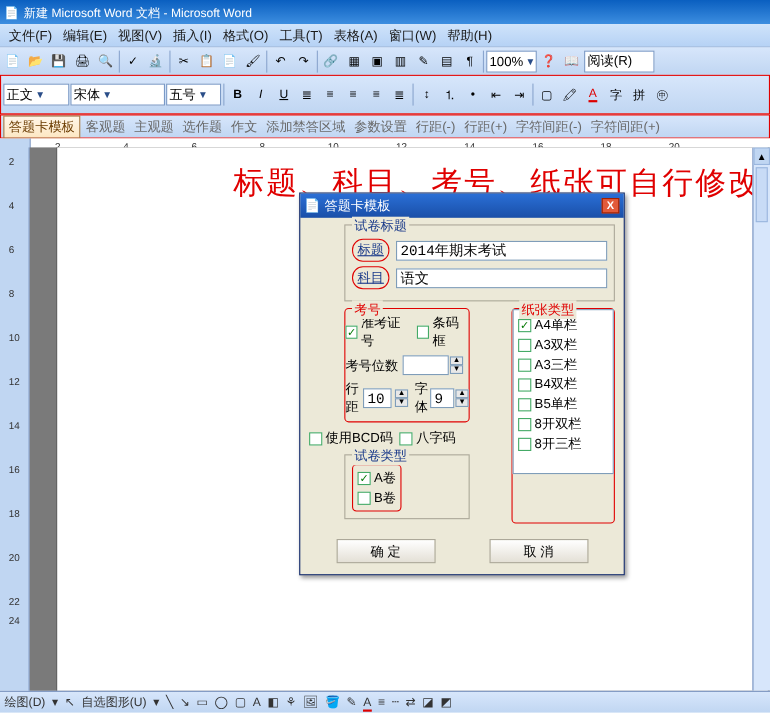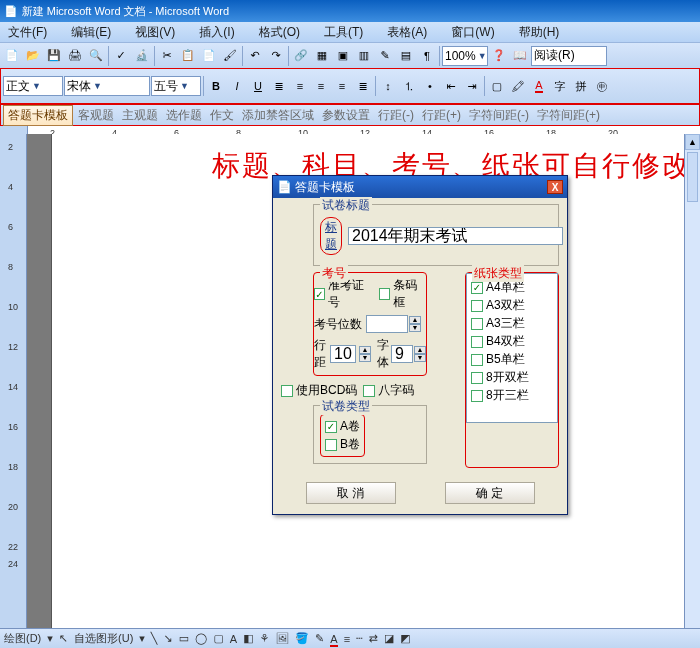--- a/index.html
+++ b/index.html
@@ -1,18 +1,18 @@
 <!DOCTYPE html>
 <html><head>
 <meta charset="utf-8">
 <style>
   * { box-sizing: border-box; margin: 0; padding: 0; }
   body { font-family: "SimSun", Arial, sans-serif; font-size: 12px; background: #fff; width: 700px; height: 648px; overflow: hidden; position: relative; }
   .titlebar { height: 22px; background: linear-gradient(#0a5fc0,#3d8ee0); color: #fff; display: flex; align-items: center; padding: 0 4px; font-size: 11px; }
-  .menubar { height: 20px; background: linear-gradient(#cfe3fa,#b6d2f5); display: flex; align-items: center; gap: 16px; padding: 0 4px; font-size: 12px; color: #1a1a1a; }
+  .menubar { height: 20px; background: linear-gradient(#cfe3fa,#b6d2f5); display: flex; align-items: center; gap: 2px; padding: 0 4px; font-size: 12px; color: #1a1a1a; }
   .menubar span { padding: 0 4px; }
   .toolbar { height: 26px; background: linear-gradient(#d7e6fb,#c0d6f2); border-top: 1px solid #9ab6de; display: flex; align-items: center; gap: 1px; padding: 0 2px; overflow: hidden; }
   .tbtn { width: 20px; height: 20px; border: 1px solid transparent; display: flex; align-items: center; justify-content: center; font-size: 11px; }
   .sep { width: 1px; height: 20px; background: #8aa5ce; margin: 0 1px; }
   .combo { height: 20px; border: 1px solid #7a99c6; background: #fff; display: flex; align-items: center; padding: 0 2px; font-size: 12px; }
   .combo .arr { margin-left: 2px; font-size: 9px; color: #2a4d88; }
   .toolbar2 { height: 36px; background: linear-gradient(#d7e6fb,#c0d6f2); border-top: 1px solid #9ab6de; display: flex; align-items: center; gap: 1px; padding: 0 2px; }
   .toolbar3 { height: 22px; background: linear-gradient(#d7e6fb,#c0d6f2); border-top:1px solid #9ab6de; border-bottom:1px solid #7792bf; display: flex; align-items: center; gap: 2px; padding: 0 2px; font-size: 12px; }
   .toolbar3 .t3btn { border: 1px solid #b07d40; background: linear-gradient(#fff6e8,#fde7c3); padding: 1px 4px; color: #6a3b00; }
   .toolbar3 .t3txt { padding: 1px 3px; color: #6a6a6a; }
@@ -27,21 +27,21 @@
   .page { position:absolute; left:24px; top:-6px; width:648px; height:800px; background:#fff; border:1px solid #555;}
   .annotation { position:absolute; top:18px; left:160px; color:#e00000; font-size:28px; font-family:"SimSun"; letter-spacing:2px; white-space:nowrap;}
   .dialog { position:absolute; top:175px; left:272px; width:296px; background:#ece9d8; border:1px solid #0a246a; box-shadow:2px 2px 4px rgba(0,0,0,.4);}
   .dlg-title { height:22px; background:linear-gradient(#2a6fd6,#1a4fa8); color:#fff; display:flex; align-items:center; justify-content:space-between; padding:0 4px; font-size:12px;}
   .dlg-title .x { width:16px; height:14px; background:#e25a3a; border:1px solid #a02000; color:#fff; display:flex; align-items:center; justify-content:center; font-size:10px; font-weight:bold;}
   .dlg-body { padding:6px 8px 10px 8px; font-size:12px; color:#000;}
   .gbox { border:1px solid #aca899; padding:8px 6px 6px 6px; margin-bottom:6px; position:relative;margin-left:32px;}
   .gbox .glabel { position:absolute; top:-8px; left:6px; background:#ece9d8; padding:0 2px; color:#1a3a8a;}
   .row { display:flex; align-items:center; margin:4px 0;}
   .circled { border:1px solid #e00000; border-radius:10px; padding:1px 4px; color:#1a3a8a;text-decoration:underline;}
-  .inp { border:1px solid #7f9db9; height:18px; padding:0 3px; background:#fff; font-size:16px;}
+  .inp { border:1px solid #7f9db9; height:18px; padding:0 3px; background:#fff; font-size:13px;font-family:Liberation Mono, monospace;}
   .cb { width:12px; height:12px; border:1px solid #4a6; background:#fff; display:inline-flex; align-items:center; justify-content:center; font-size:10px; color:#070; margin-right:3px;}
   .twocol { display:flex; gap:6px;}
   .col { flex:1;}
   .paperlist { border:1px solid #7f9db9; background:#fff; height:150px; padding:4px; overflow:auto;}
   .paperlist .item { display:flex; align-items:center; margin:1px 0; font-size:12px;}
   .dlg-btns { display:flex; justify-content:space-around; margin-top:8px;}
   .btn { width:90px; height:22px; border:1px solid #aca899; background:linear-gradient(#fff,#e4e0d6); display:flex; align-items:center; justify-content:center;}
   .statusbar { position:absolute; bottom:0; left:0; right:0; height:20px; background:linear-gradient(#d7e6fb,#c0d6f2); border-top:1px solid #7792bf; display:flex; align-items:center; font-size:11px; color:#333; gap:6px; padding:0 4px;}
   .red-outline { border:1px solid #e00000; }
   .col .red-outline { border-radius:4px; padding:0;}
@@ -97,21 +97,21 @@
   <div class="tbtn">✎</div>
   <div class="tbtn">▤</div>
   <div class="tbtn">¶</div>
   <div class="sep"></div>
   <div class="combo zoom">
       <span>100%</span>
       <span class="arr">▼</span>
     </div>
   <div class="tbtn">❓</div>
   <div class="tbtn">📖</div>
-  <div class="combo" style="width:76px">
+  <div class="combo" style="width:64px">
       <span>阅读(R)</span>
     </div>
 </div>
 
 <div class="toolbar2 red-outline">
   <div class="combo" style="width:60px">
       <span>正文</span>
       <span class="arr">▼</span>
     </div>
   <div class="combo" style="width:86px">
@@ -219,20 +219,24 @@
     </span>
     <span class="x">X</span>
   </div>
   <div class="dlg-body">
 
     <div class="gbox">
       <span class="glabel">试卷标题</span>
       <div class="row">
         <span class="circled">标题</span>
         <input class="inp" style="flex: 1 1 0%; margin-left: 6px;" value="2014年期末考试">
+      </div>
+      <div class="row">
+        <span class="circled">科目</span>
+        <input class="inp" style="flex: 1 1 0%; margin-left: 6px;" value="语文">
       </div>
     </div>
 
     <div class="twocol">
 
       <div class="col" style="flex:0 0 132px;">
         <div class="gbox red-outline" style="border-color:#e00000;">
           <span class="glabel" style="color:#e00000;">考号</span>
           <div class="row">
             <span class="cb">✓</span>
@@ -317,22 +321,22 @@
               <div class="item">
                 <span class="cb"></span>
                 <span>8开三栏</span>
               </div>
             </div>
         </div>
       </div>
     </div>
 
     <div class="dlg-btns">
+      <div class="btn">确 定</div>
       <div class="btn">取 消</div>
-      <div class="btn">确 定</div>
     </div>
   </div>
 </div>
 
 <div class="statusbar">
   <span>绘图(D)</span>
     <span>▾</span>
   <span>↖</span>
   <span>自选图形(U)</span>
     <span>▾</span>

